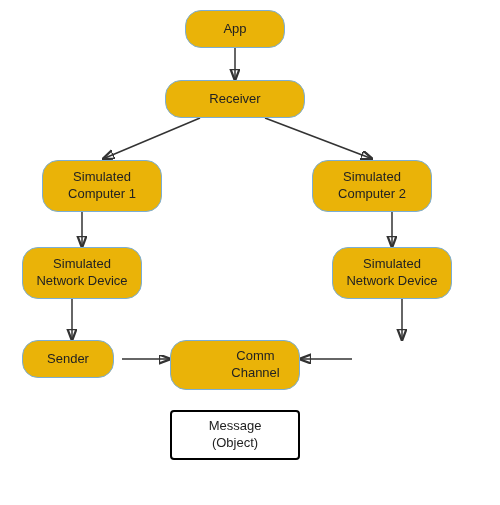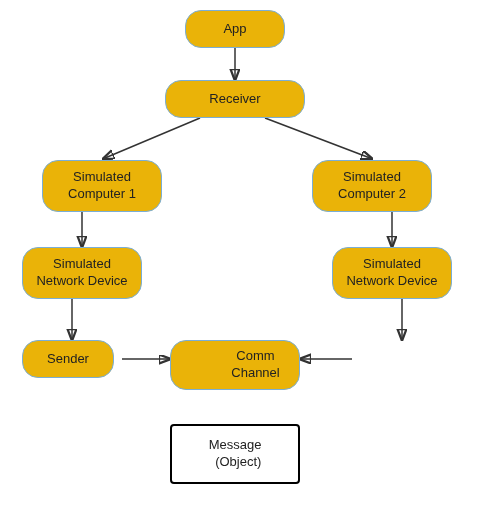--- a/index.html
+++ b/index.html
@@ -111,16 +111,16 @@
 
   <div class="node" style="left:22px; top:340px; width:92px; height:38px;">
     <span>Sender</span>
   </div>
 
   <div class="node" style="left:170px; top:340px; width:130px; height:50px;padding-left:41px;">
     <span>Comm Channel</span>
   </div>
 
 
-  <div class="node-black" style="left:170px; top:424px; width:130px; height:60px;text-align:right;">
+  <div class="node-black" style="left:170px; top:410px; width:130px; height:50px;">
     <span>Message<br>(Object)</span>
   </div>
 </div>
 
 </body></html>

